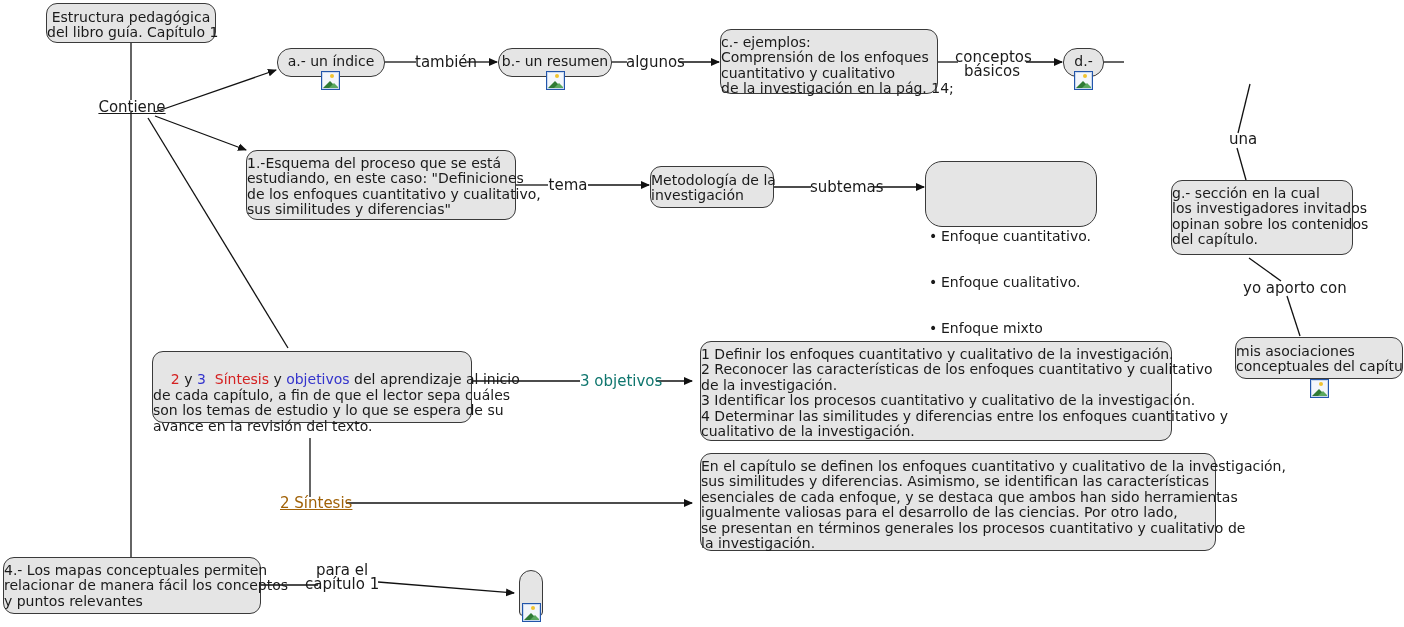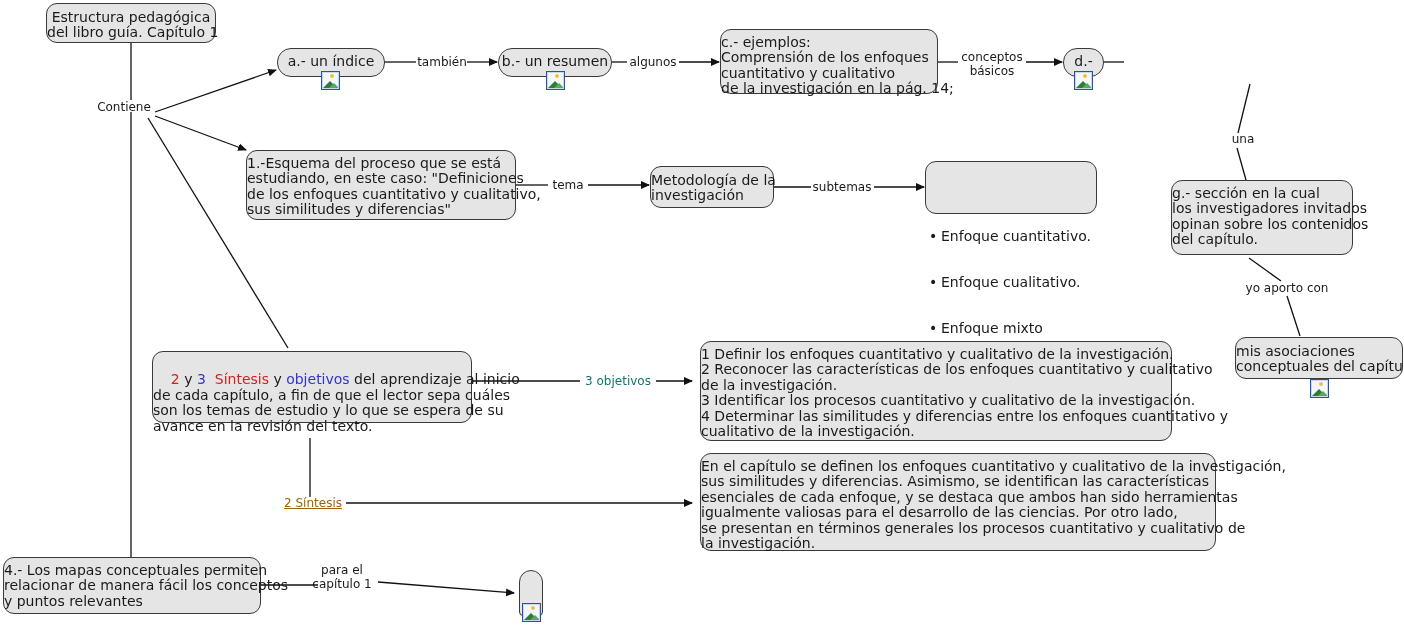--- a/index.html
+++ b/index.html
@@ -26,21 +26,21 @@
   .node.pill{border-radius:14px;}
   .node.capsule{border-radius:14px 14px 9px 9px;}
 
   .bullets{margin:0;padding-left:15px;list-style:none;}
   .bullets li{position:relative;}
   .bullets li::before{
     content:"\2022";position:absolute;left:-12px;top:0;font-size:14px;line-height:15.4px;
   }
 
   .lbl{
-    position:absolute;font-size:12px;line-height:14.4px;
+    position:absolute;font-size:15px;line-height:14.4px;
     color:#1a1a1a;white-space:pre;background:transparent;text-align:center;
   }
   .lbl.red{color:#a16207;text-decoration:underline;}
   .lbl.blue{color:#0f766e;}
 
   .imgicon{
     position:absolute;width:19px;height:19px;
     border:1.6px solid #2255aa;background:#c8d8ee;
     box-sizing:border-box;
   }
@@ -164,21 +164,21 @@
   </span>
 
   <div class="node" style="left:246px;top:150px;width:270px;height:70px;">1.-Esquema del proceso que se está
 estudiando, en este caso: "Definiciones
 de los enfoques cuantitativo y cualitativo,
 sus similitudes y diferencias"</div>
 
   <div class="node" style="left:650px;top:166px;width:124px;height:42px;padding-top:6px;">Metodología de la
 investigación</div>
 
-  <div class="node" style="left:925px;top:161px;width:172px;height:53px;padding-top:5px;">
+  <div class="node" style="left:925px;top:161px;width:172px;height:66px;padding-top:5px;border-radius:17px;">
     <ul class="bullets">
       <li>Enfoque cuantitativo.</li>
       <li>Enfoque cualitativo.</li>
       <li>Enfoque mixto</li>
     </ul>
   </div>
 
   <div class="node" style="left:152px;top:351px;width:320px;height:72px;">
     <span class="tred">2</span><span class="tblk"> y </span><span class="tblue">3</span><span class="tblk">  </span><span class="tred">Síntesis</span><span class="tblk"> y </span><span class="tblue">objetivos</span><span class="tblk"> del aprendizaje al inicio
 de cada capítulo, a fin de que el lector sepa cuáles
@@ -206,21 +206,21 @@
 
   <div class="node capsule" style="left:519px;top:570px;width:24px;height:46px;border-radius:12px 12px 4px 4px;"></div>
   <span class="imgicon" style="left:522px;top:603px;">
     <span class="sky">
         <span class="sun"></span>
         <span class="hill"></span>
         <span class="hill2"></span>
       </span>
   </span>
 
-  <span class="lbl" style="left:88px;top:100px;width:72px;">Contiene</span>
+  <span class="lbl" style="left:96px;top:100px;width:72px;text-decoration:underline;">Contiene</span>
   <span class="lbl" style="left:415px;top:55px;width:54px;">también</span>
   <span class="lbl" style="left:626px;top:55px;width:54px;">algunos</span>
   <span class="lbl" style="left:955px;top:50px;width:74px;">conceptos
 básicos</span>
   <span class="lbl" style="left:1228px;top:132px;width:30px;">una</span>
   <span class="lbl" style="left:1243px;top:281px;width:88px;">yo aporto con</span>
   <span class="lbl" style="left:548px;top:178px;width:40px;">tema</span>
   <span class="lbl" style="left:810px;top:180px;width:64px;">subtemas</span>
   <span class="lbl blue" style="left:580px;top:374px;width:76px;">3 objetivos</span>
   <span class="lbl red" style="left:280px;top:496px;width:66px;">2 Síntesis</span>

